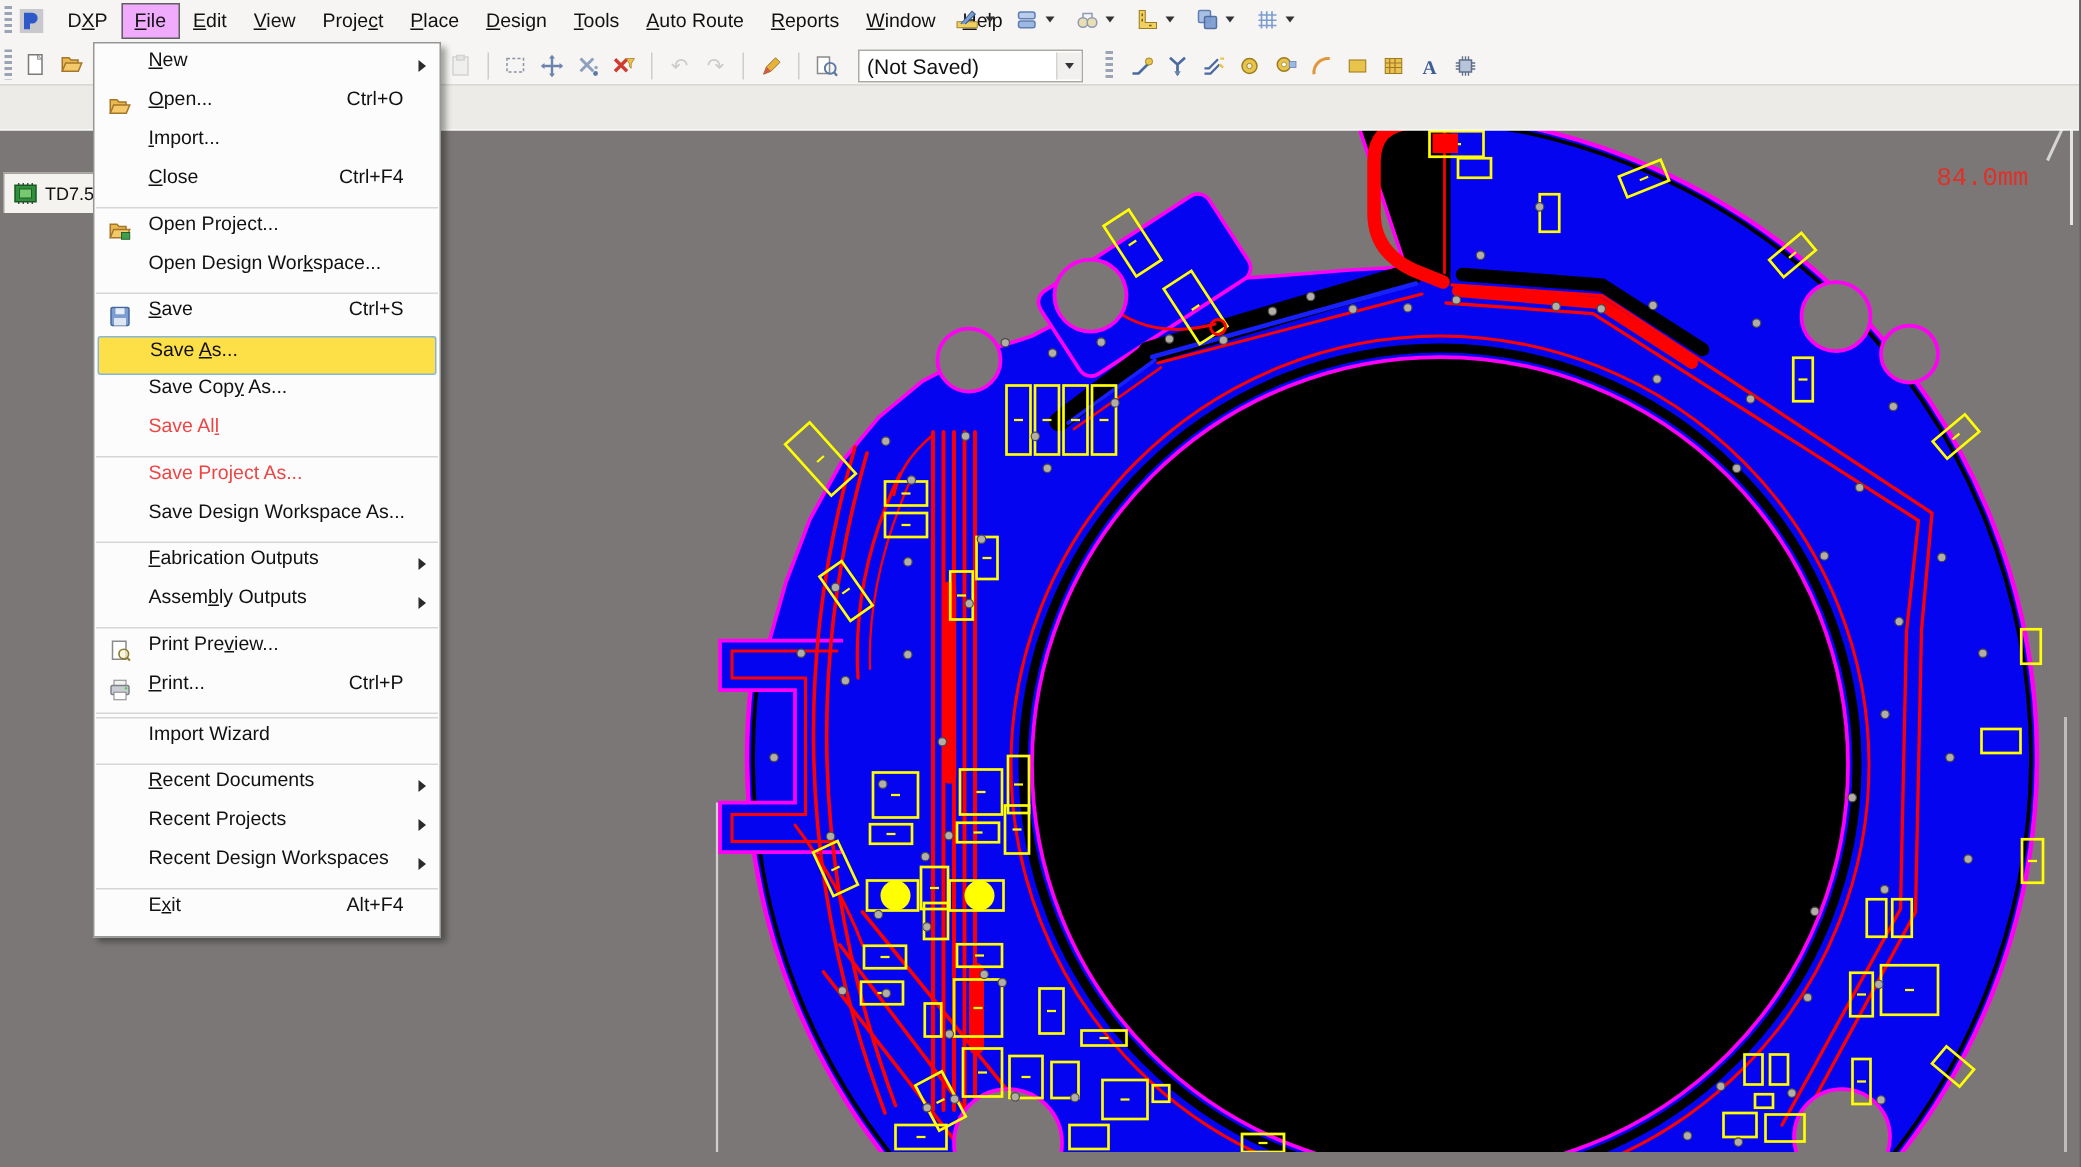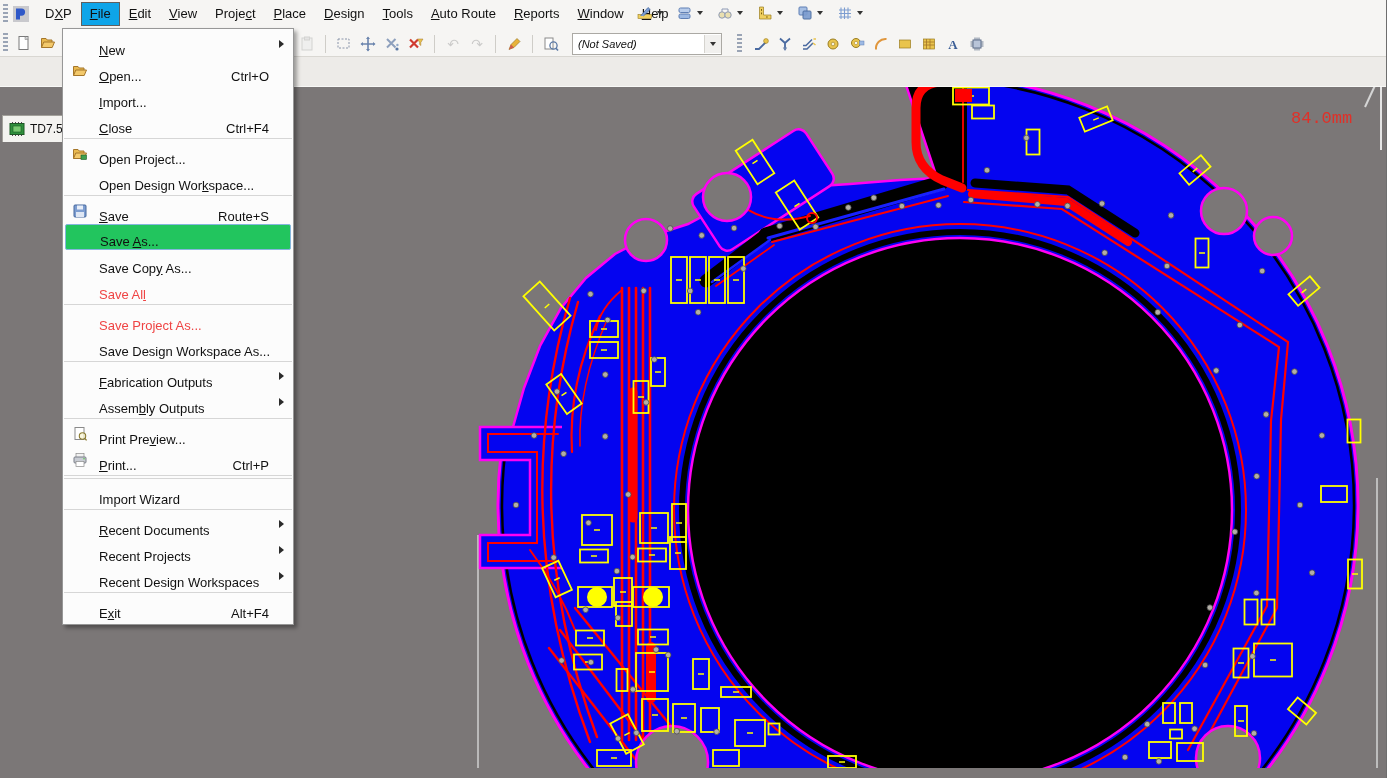--- a/index.html
+++ b/index.html
@@ -9,49 +9,49 @@
   
   #menubar{position:absolute;left:0;top:0;width:100%;height:28px;background:#F6F5F3;
            border-bottom:1px solid #E3E1DD;display:flex;align-items:center;z-index:30;}
   #toolbar{position:absolute;left:0;top:28px;width:100%;height:28px;background:#F6F5F3;
            border-bottom:1px solid #D9D7D2;z-index:30;}
   #tabbar{position:absolute;left:0;top:56px;width:100%;height:30px;background:#EDEBE8;
           border-top:1px solid #C9C7C2;box-shadow:inset 0 -1px 0 #f8f8f6;z-index:20;}
   .drag-handle{width:5px;height:20px;margin:0 4px 0 3px;
     background:repeating-linear-gradient(180deg,#9aa4b5 0 2px,rgba(0,0,0,0) 2px 4px);}
   .mi{padding:4px 9px 5px 9px;cursor:default;white-space:nowrap;}
-  .mi.active{background:#0ea5e9;border:1px solid #5f5f5f;padding:3px 8px 4px 8px;}
+  .mi.active{background:#f0abfc;border:1px solid #5f5f5f;padding:3px 8px 4px 8px;}
   .ul{text-decoration:underline;}
   .tbi{display:inline-flex;width:18px;height:18px;align-items:center;justify-content:center;}
   .tbi.dis{opacity:.45;filter:grayscale(1);}
   .tb-sep{width:1px;height:18px;background:#cfcdc8;margin:0 3px;}
   .dd-arrow{width:0;height:0;border-left:3.5px solid rgba(0,0,0,0);border-right:3.5px solid rgba(0,0,0,0);
             border-top:4px solid #333;margin-left:3px;}
   #menu-tools{position:absolute;left:636px;top:4px;display:flex;align-items:center;}
   .tool-group{display:flex;align-items:center;margin-right:13px;}
   #tb-left{position:absolute;left:0;top:5px;display:flex;align-items:center;}
   #tb-main{position:absolute;left:298px;top:5px;display:flex;align-items:center;gap:6px;}
   #combo{width:148px;height:20px;background:#fff;border:1px solid #ABA9A4;display:flex;
-         align-items:center;margin:0 6px;font-size:11px;font-style:italic;}
+         align-items:center;margin:0 6px;font-size:14px;}
   #combo .val{flex:1;padding-left:5px;white-space:nowrap;overflow:hidden;}
   #combo .btn{width:16px;height:18px;border-left:1px solid #D5D3CE;display:flex;
               align-items:center;justify-content:center;background:#F1F0EE;}
   
   #doc-tab{position:absolute;left:2px;top:58px;height:27px;width:110px;background:#F4F3F0;
            border:1px solid #A3A19B;border-bottom:none;display:flex;align-items:center;
            padding-left:5px;font-size:12px;gap:4px;box-sizing:border-box;}
   
   #canvas{position:absolute;left:0;top:76px;width:1387px;height:692px;background:#7B7777;}
   
   #file-menu{position:absolute;left:62px;top:28px;width:232px;background:#FCFCFC;
              border:1px solid #979797;box-shadow:3px 3px 4px rgba(0,0,0,.35);
              padding:3px 0;z-index:50;box-sizing:border-box;}
-  .fm-row{height:26px;display:flex;align-items:flex-end;position:relative;
+  .fm-row{height:26px;display:flex;align-items:flex-start;position:relative;
           padding:0 24px 0 36px;white-space:nowrap;}
-  .fm-row.hl{background:#22c55e;border:1px solid #84B6DD;border-radius:2px;
+  .fm-row.hl{background:#fde047;border:1px solid #84B6DD;border-radius:2px;
              margin:0 2px;height:24px;padding:0 40px 0 34px;}
   .fm-row.dis{color:#ef4444;}
   .fm-ico{position:absolute;left:8px;top:4px;width:18px;height:18px;}
   .fm-short{margin-left:auto;}
   .fm-sub{position:absolute;right:9px;top:8px;width:0;height:0;
           border-top:4.5px solid rgba(0,0,0,0);border-bottom:4.5px solid rgba(0,0,0,0);
           border-left:5px solid #2b2b2b;}
   .fm-sep{height:1px;background:#D6D6D6;margin:2px 1px;}
 </style>
 </head>
@@ -570,21 +570,21 @@
       <div class="fm-sep"></div>
       <div class="fm-row">
         <span class="tbi fm-ico">
           <svg width="16" height="16" viewBox="0 0 16 16" xmlns="http://www.w3.org/2000/svg">
             <rect x="2" y="2" width="12" height="12" rx="1" fill="#7D9DD0" stroke="#46689E"></rect>
             <rect x="5" y="2.5" width="6" height="4" fill="#E8EEF8"></rect>
             <rect x="4" y="9" width="8" height="5" fill="#DFE7F4"></rect>
           </svg>
         </span>
         <span><span class="ul">S</span>ave</span>
-        <span class="fm-short">Route+S</span>
+        <span class="fm-short">Ctrl+S</span>
       </div>
       <div class="fm-row hl">
         <span>Save <span class="ul">A</span>s...</span>
       </div>
       <div class="fm-row">
         <span>Save Cop<span class="ul">y</span> As...</span>
       </div>
       <div class="fm-row dis">
         <span>Save Al<span class="ul">l</span></span>
       </div>

